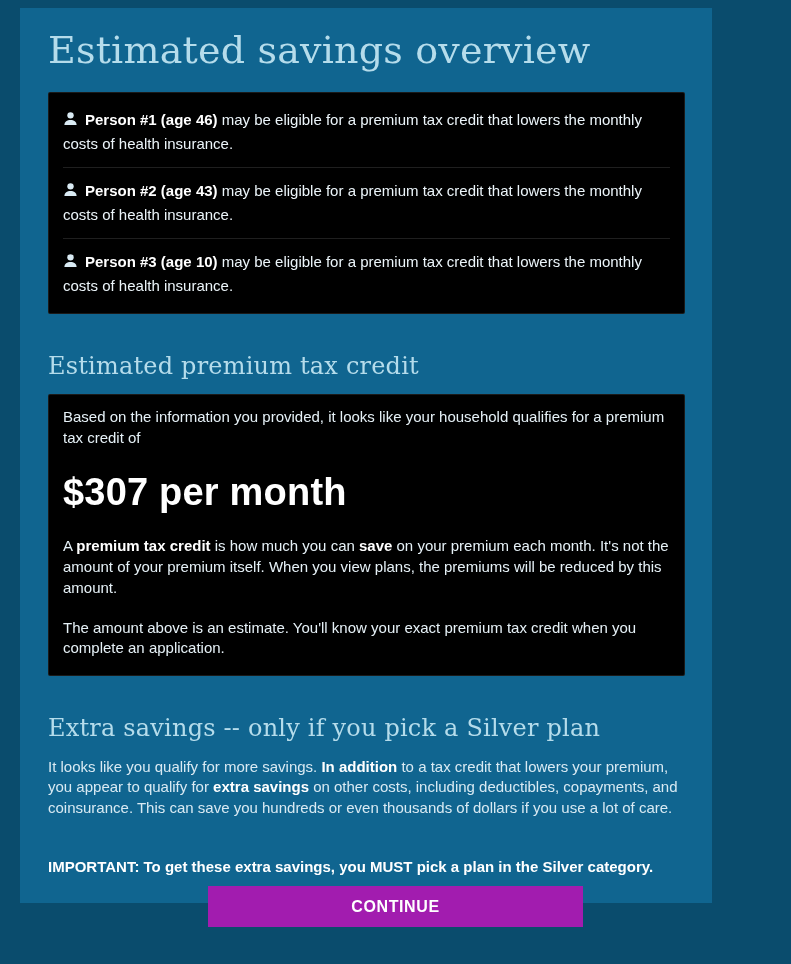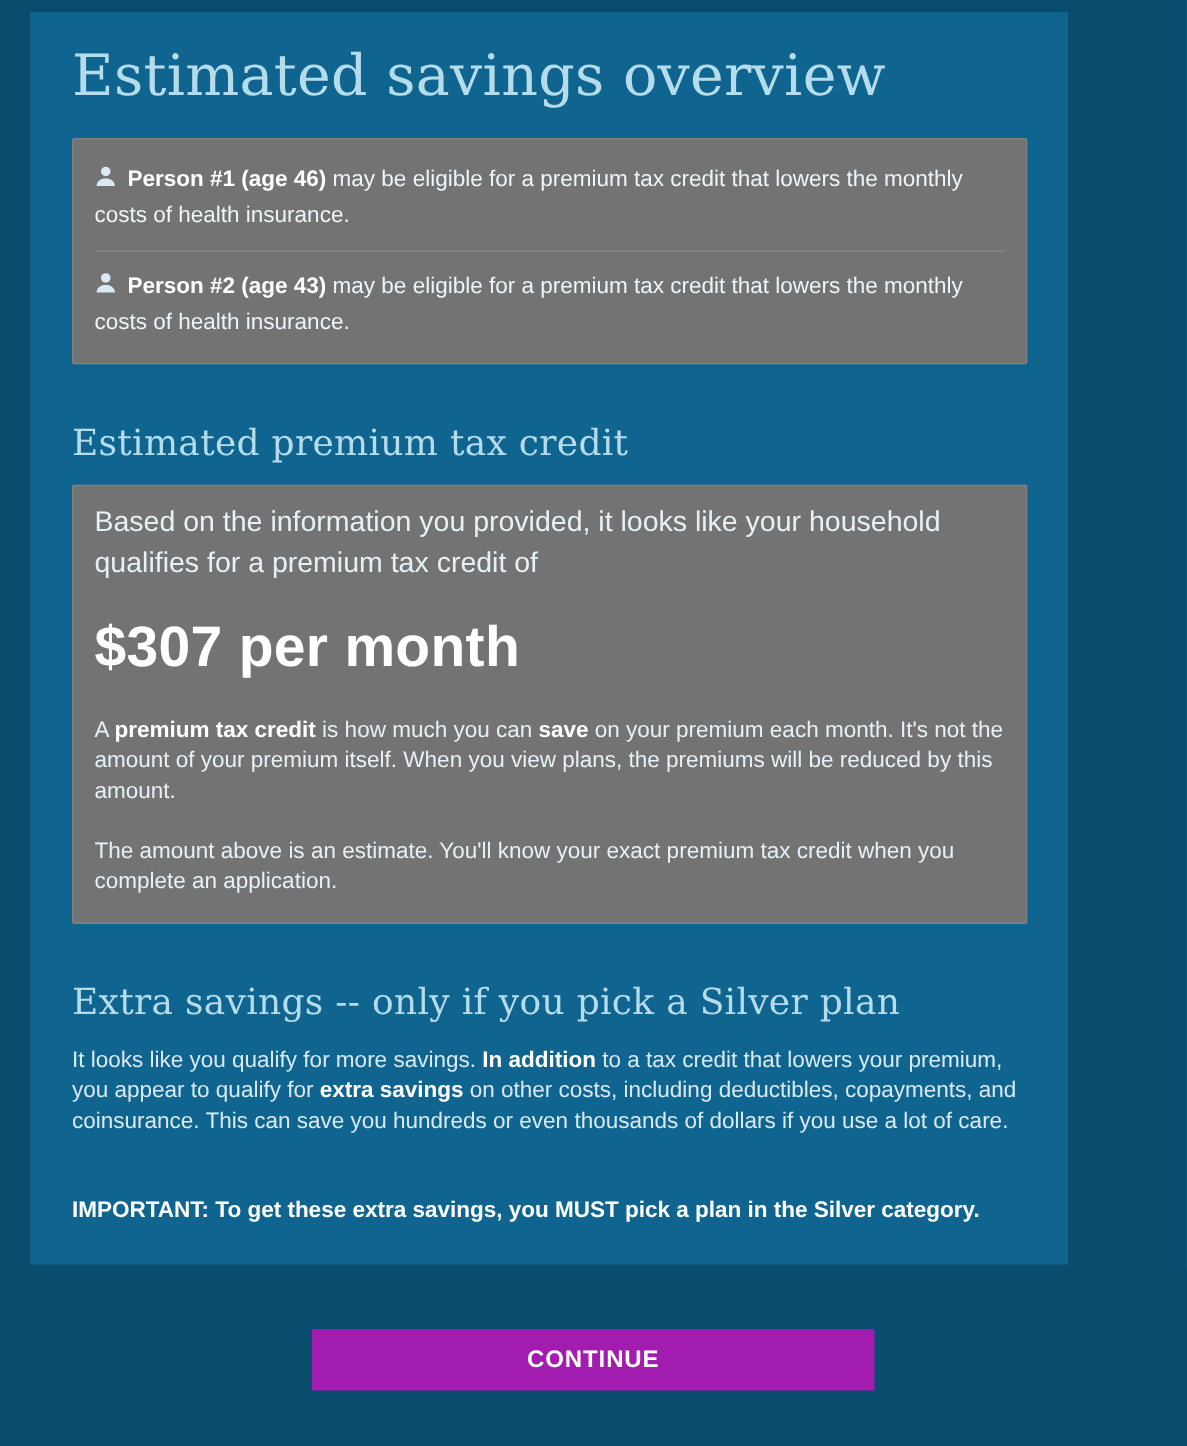--- a/index.html
+++ b/index.html
@@ -21,21 +21,21 @@
   h1.page-title {
     font-family: "DejaVu Serif", "Liberation Serif", serif;
     font-weight: 400;
     font-size: 38px;
     line-height: 1.2;
     color: #b5dceb;
     margin-bottom: 18px;
     letter-spacing: 0.2px;
   }
   .panel {
-    background: #737373;
+    background: #000000;
     border: 1px solid rgba(255,255,255,0.10);
     border-radius: 2px;
     padding: 13px 14px;
     color: #ecf5fa;
     font-size: 15px;
     line-height: 1.6;
   }
   .person-row { padding: 11px 0; }
   .person-row:first-child { padding-top: 2px; }
   .person-row:last-child { padding-bottom: 2px; }
@@ -51,21 +51,21 @@
     font-family: "DejaVu Serif", "Liberation Serif", serif;
     font-weight: 400;
     font-size: 24px;
     line-height: 1.2;
     color: #b5dceb;
     margin-top: 38px;
     margin-bottom: 14px;
     letter-spacing: 0.2px;
   }
   .credit-panel { padding: 12px 14px 16px 14px; }
-  .credit-intro { font-size: 19px; line-height: 1.38; color: #e6f1f7; }
+  .credit-intro { font-size: 15px; line-height: 1.38; color: #e6f1f7; }
   .credit-amount {
     font-size: 38px;
     font-weight: bold;
     color: #ffffff;
     line-height: 1.15;
     margin-top: 22px;
     letter-spacing: 0.2px;
   }
   .credit-paragraph {
     margin-top: 22px;
@@ -130,20 +130,28 @@
       </span><span class="person-name">Person #1 (age 46)</span><span> may be eligible for a premium tax credit that lowers the monthly costs of health insurance.</span>
     </div>
     <div class="person-row">
       <span class="person-icon">
         <svg viewBox="0 0 16 16" width="15" height="15">
             <circle cx="8" cy="4.6" r="3.4" fill="#d9eaf3"></circle>
             <path d="M1.5 15c0-3.6 2.9-5.4 6.5-5.4s6.5 1.8 6.5 5.4z" fill="#d9eaf3"></path>
           </svg>
       </span><span class="person-name">Person #2 (age 43)</span><span> may be eligible for a premium tax credit that lowers the monthly costs of health insurance.</span>
     </div>
+    <div class="person-row">
+      <span class="person-icon">
+        <svg viewBox="0 0 16 16" width="15" height="15">
+            <circle cx="8" cy="4.6" r="3.4" fill="#d9eaf3"></circle>
+            <path d="M1.5 15c0-3.6 2.9-5.4 6.5-5.4s6.5 1.8 6.5 5.4z" fill="#d9eaf3"></path>
+          </svg>
+      </span><span class="person-name">Person #3 (age 10)</span><span> may be eligible for a premium tax credit that lowers the monthly costs of health insurance.</span>
+    </div>
   </div>
 
   <h2 class="section-heading">Estimated premium tax credit</h2>
 
   <div class="panel credit-panel">
     <div class="credit-intro">Based on the information you provided, it looks like your household qualifies for a premium tax credit of</div>
     <div class="credit-amount">$307 per month</div>
     <div class="credit-paragraph"><span>A </span><strong>premium tax credit</strong><span> is how much you can </span><strong>save</strong><span> on your premium each month. It's not the amount of your premium itself. When you view plans, the premiums will be reduced by this amount.</span></div>
     <div class="estimate-note">The amount above is an estimate. You'll know your exact premium tax credit when you complete an application.</div>
   </div>

